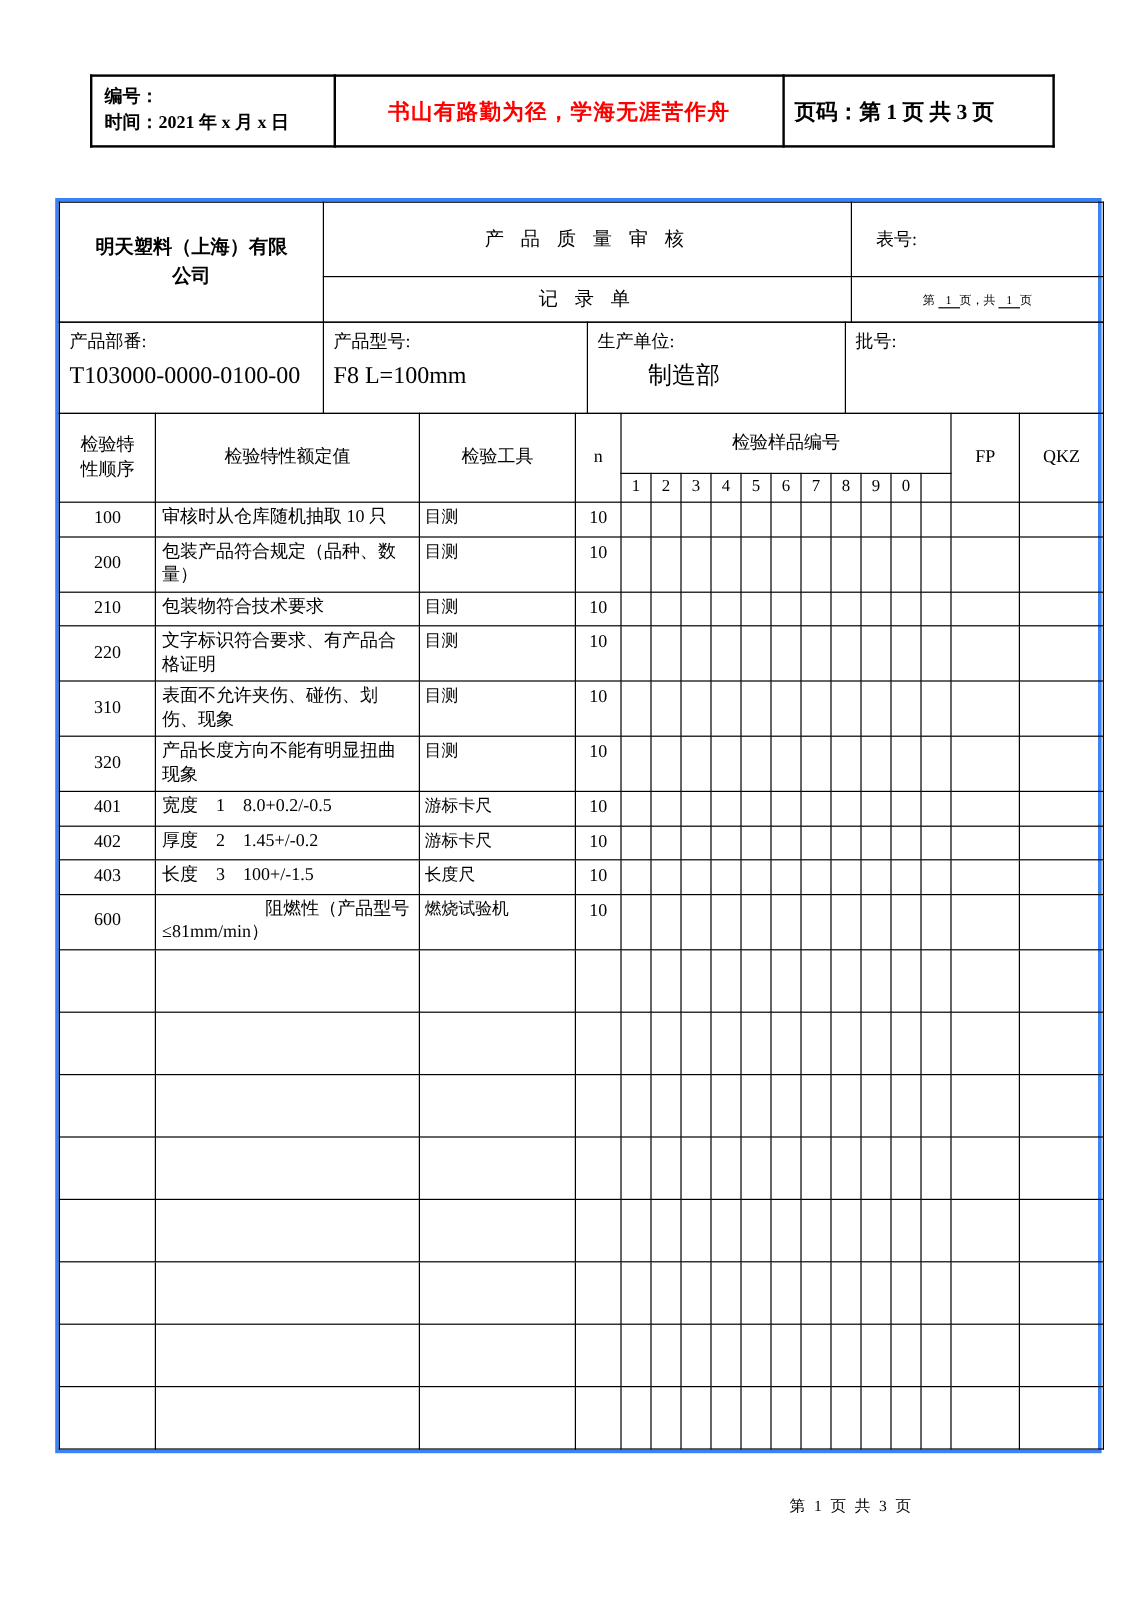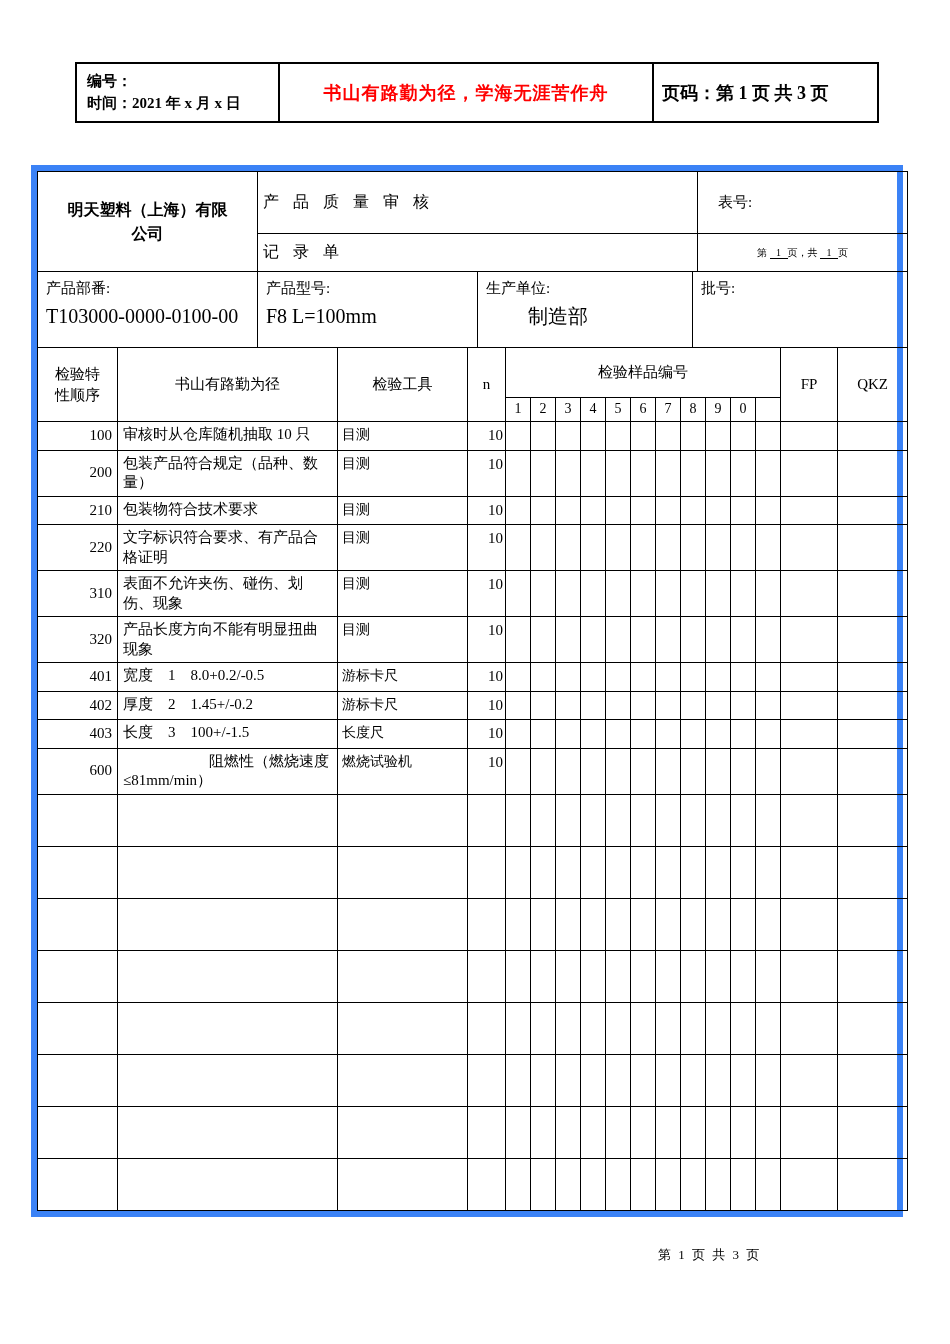--- a/index.html
+++ b/index.html
@@ -3,37 +3,37 @@
 <meta charset="utf-8">
 <style>
   * { box-sizing: border-box; }
   html, body { margin: 0; padding: 0; background: #ffffff; }
   body { width: 950px; font-family: "Liberation Serif", serif; color: #000; }
   .page { position: relative; width: 950px; height: 1344px; background: #fff; overflow: hidden; }
 
   table { border-collapse: collapse; table-layout: fixed; }
   td, th { border: 1px solid #000; padding: 2px 5px; font-size: 15px; font-weight: normal; overflow: hidden; }
 
-  .c { text-align: right; }
+  .c { text-align: center; }
   .vt { vertical-align: top; }
 
   
   .mini-header { position: absolute; left: 75px; top: 62px; width: 802px; }
   .mini-header td { border: 2px solid #000; height: 59px; vertical-align: middle; }
   .mini-left { padding-left: 10px; font-weight: bold; font-size: 15px; line-height: 1.45; }
   .motto { text-align: center; font-family: "Liberation Sans", sans-serif; font-weight: bold; font-size: 18px; letter-spacing: 1px; }
   .mini-right { padding-left: 8px; font-weight: bold; font-size: 18px; }
 
   
-  .form { position: absolute; left: 31px; top: 165px; width: 872px; border: 6px solid #3b82f6; background: #fff; }
+  .form { position: absolute; left: 46px; top: 165px; width: 872px; border: 3px solid #3b82f6; background: #fff; }
   .form table { width: 870px; }
   .form table + table { margin-top: -1px; }
 
   .company { font-family: "Liberation Sans", sans-serif; font-weight: bold; font-size: 16px; text-align: center; vertical-align: middle; padding: 0 24px; line-height: 1.5; }
-  .title { letter-spacing: 5px; font-size: 16px; vertical-align: middle; }
+  .title { letter-spacing: 5px; font-size: 16px; text-align: center; vertical-align: middle; }
   .sheetno { vertical-align: middle; padding-left: 20px; }
   .pagecount { text-align: center; vertical-align: middle; font-size: 10px; }
   .uline { display: inline-block; min-width: 18px; text-align: center; border-bottom: 1px solid #000; line-height: 1.1; }
 
   .t-product td { vertical-align: top; line-height: 1.6; padding: 4px 8px; height: 76px; font-size: 15px; }
   .prod-value { font-size: 20px; }
   .prod-indent { padding-left: 42px; }
 
   
   .t-grid th { text-align: center; vertical-align: middle; font-size: 15px; line-height: 1.35; }
@@ -137,21 +137,21 @@
           <col style="width:25px">
           <col style="width:25px">
           <col style="width:25px">
         <col style="width:25px">
           <col style="width:57px">
           <col style="width:70px">
       </colgroup>
       <thead>
         <tr style="height:50px">
           <th rowspan="2" class="hdr-seq">检验特性顺序</th>
-          <th rowspan="2">书山有路勤为径</th>
+          <th rowspan="2">检验特性额定值</th>
           <th rowspan="2">检验工具</th>
           <th rowspan="2">n</th>
           <th colspan="11">检验样品编号</th>
           <th rowspan="2">FP</th>
           <th rowspan="2">QKZ</th>
         </tr>
         <tr style="height:24px">
             <th class="num">1</th>
             <th class="num">2</th>
             <th class="num">3</th>
@@ -332,21 +332,21 @@
             <td class="sample"></td>
             <td class="sample"></td>
             <td class="sample"></td>
             <td class="sample"></td>
             <td class="sample"></td>
             <td class="fp"></td>
             <td class="qkz"></td>
           </tr>
           <tr>
             <td class="c seq">600</td>
-            <td class="spec indent">阻燃性（燃烧速度≤81mm/min）</td>
+            <td class="spec indent">阻燃性（产品型号≤81mm/min）</td>
             <td class="tool vt">燃烧试验机</td>
             <td class="c ncol vt">10</td>
             <td class="sample"></td>
             <td class="sample"></td>
             <td class="sample"></td>
             <td class="sample"></td>
             <td class="sample"></td>
             <td class="sample"></td>
             <td class="sample"></td>
             <td class="sample"></td>

